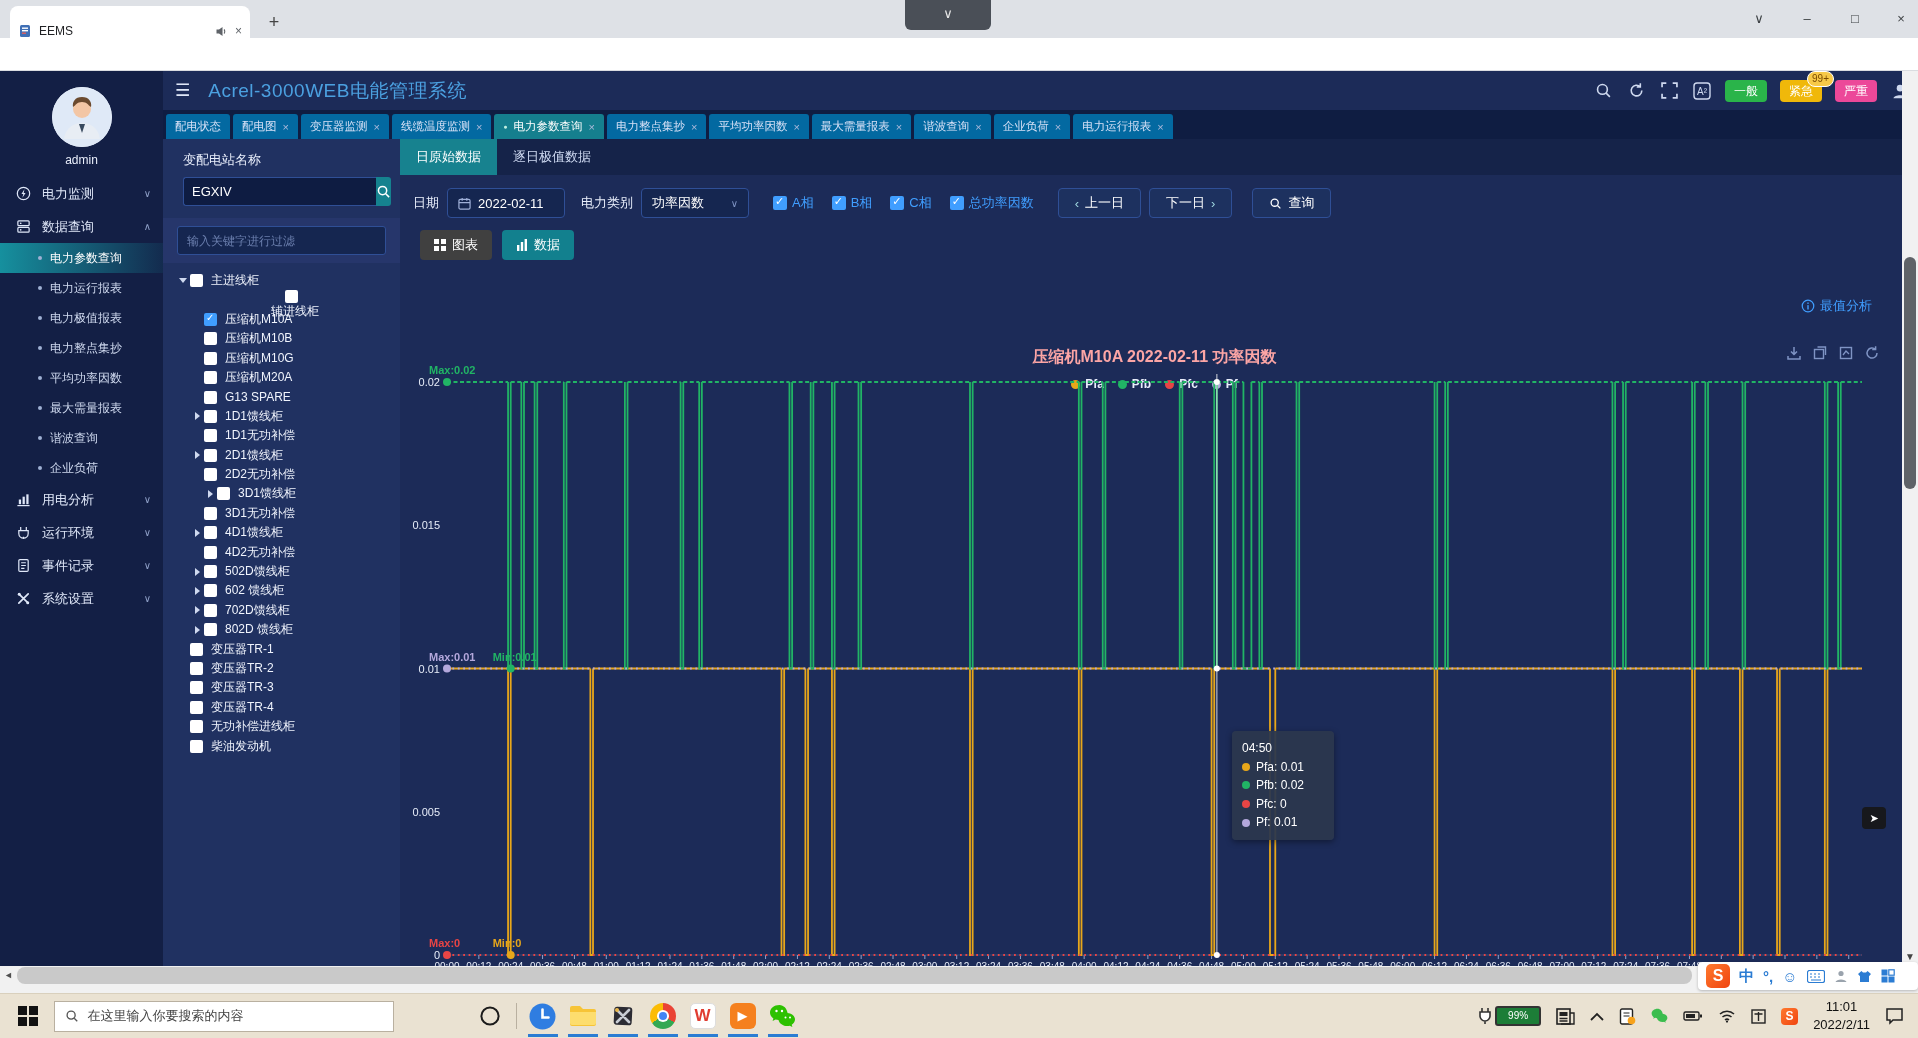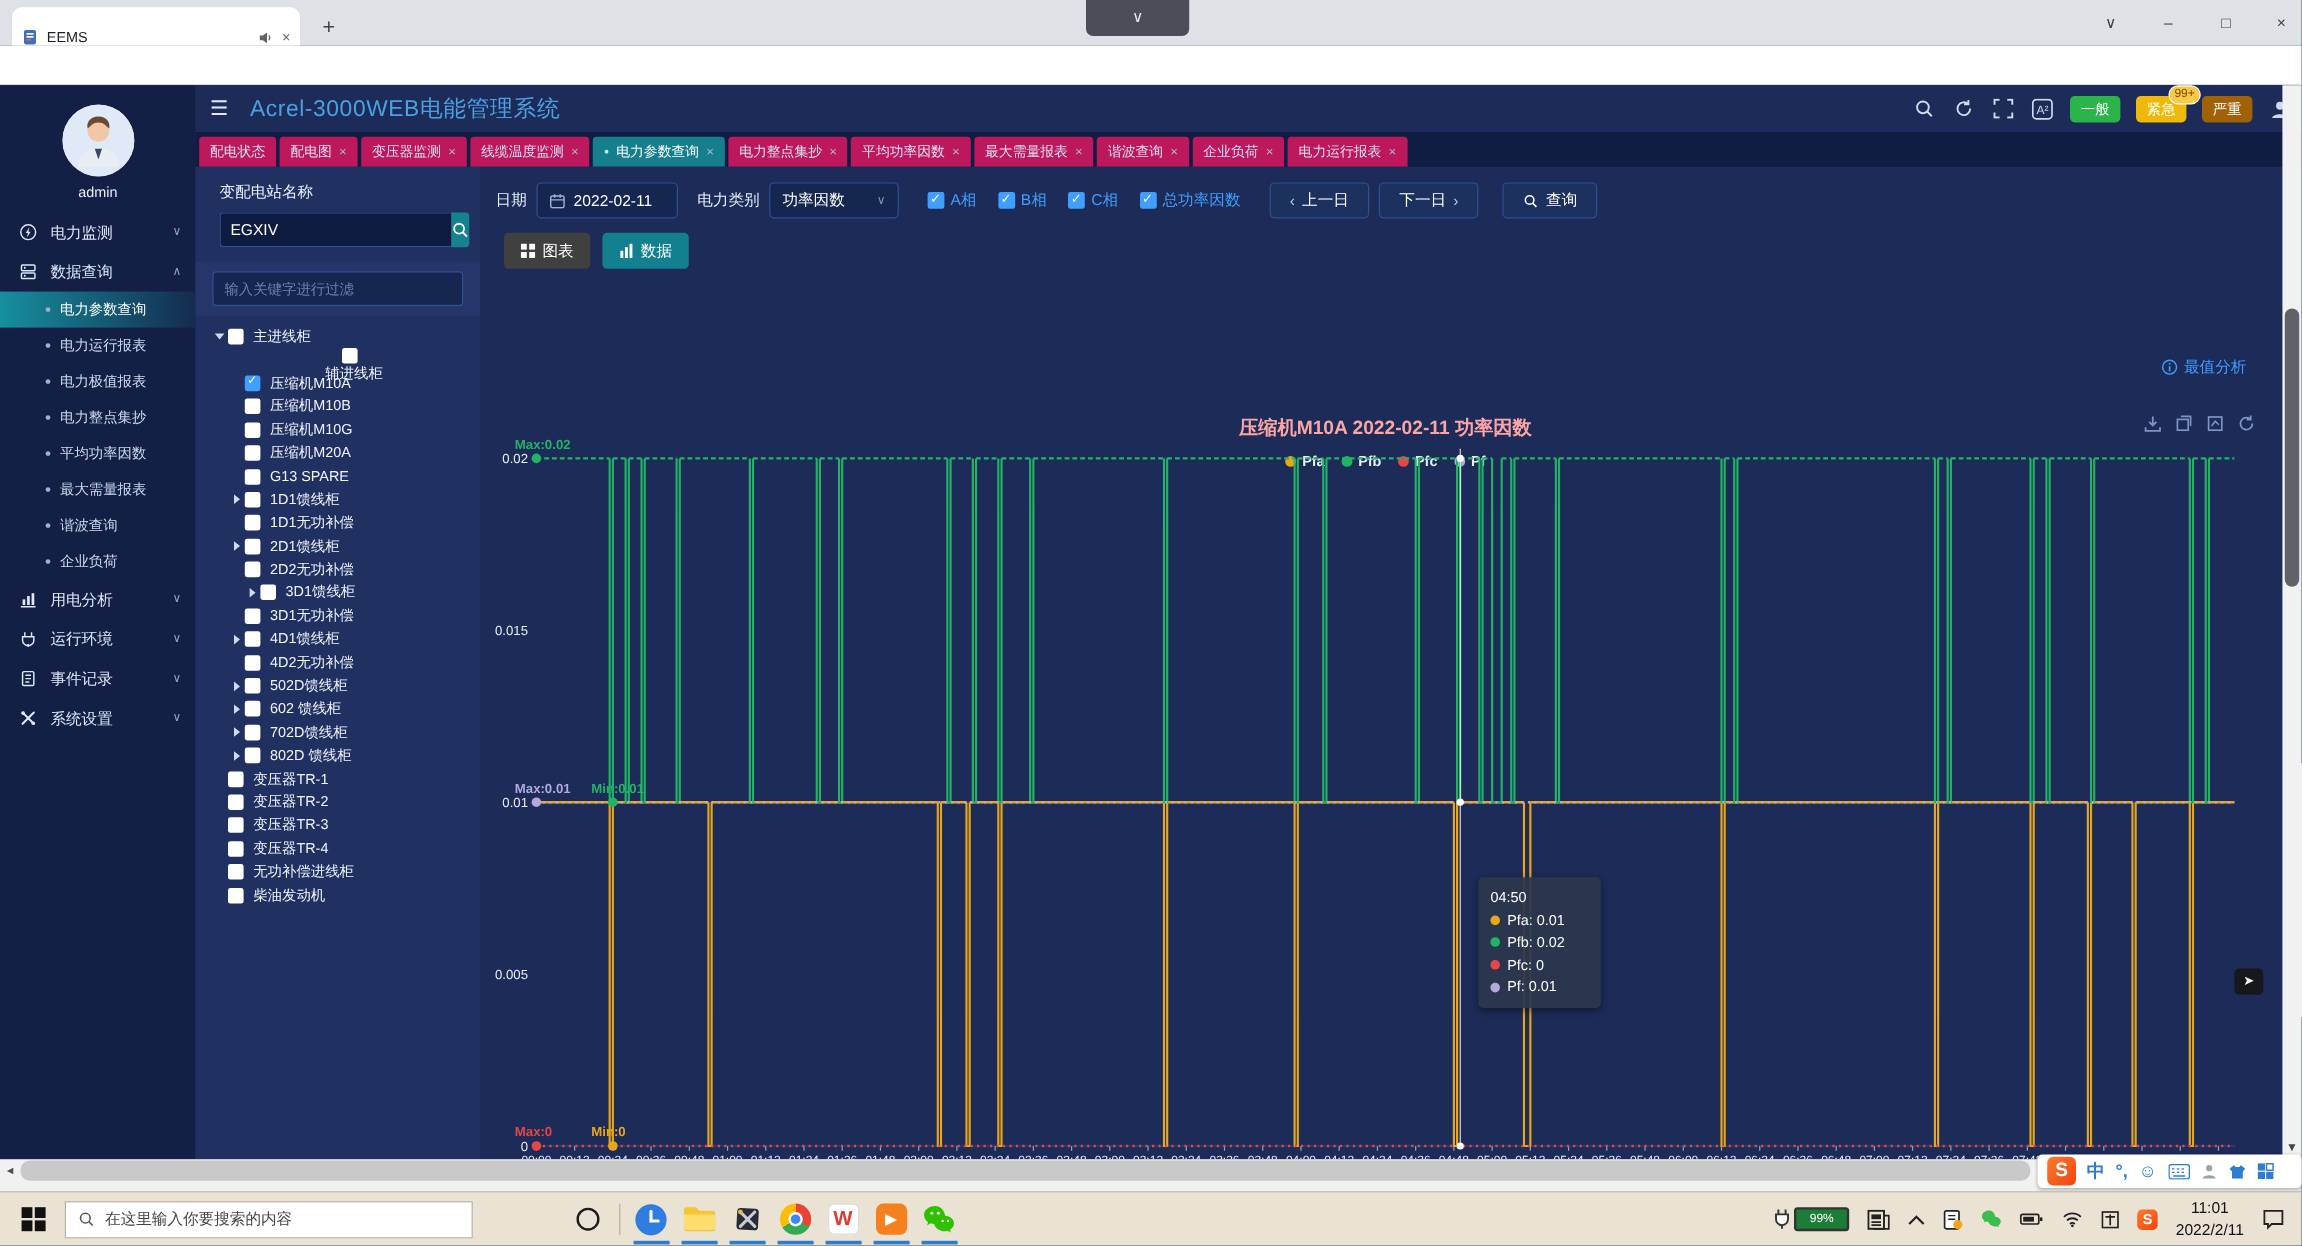--- a/index.html
+++ b/index.html
@@ -38,21 +38,21 @@
   #header { left:163px; top:0; width:1755px; height:39px; background:#1c2b58; display:flex; align-items:center; }
   #hamburger { color:#dfe7f8; font-size:17px; margin-left:12px; }
   #app-title { color:#4ba0e0; font-size:19px; margin-left:18px; letter-spacing:.5px; }
   #header-right { margin-left:auto; display:flex; align-items:center; gap:13px; padding-right:8px; }
   .hicon { color:#cfd9ef; width:20px; height:20px; display:flex; align-items:center; justify-content:center; }
   .alarm-btn { height:22px; border-radius:4px; color:#fff; font-size:12px; padding:0 9px; line-height:22px; position:relative; }
   .alarm-badge { position:absolute; top:-9px; right:-12px; background:#f7c948; color:#7a4b00; border-radius:8px;
                  font-size:10px; padding:0 4px; line-height:14px; border:1px solid #fff; }
   #navtabs { left:163px; top:39px; width:1755px; height:29px; background:#0f1d42; display:flex; align-items:flex-end;
              gap:3px; padding:0 0 0 3px; }
-  .ntab { height:25px; background:#be185d; border-radius:3px 3px 0 0; color:#d6e0f6; font-size:11.5px;
+  .ntab { height:25px; background:#0369a1; border-radius:3px 3px 0 0; color:#d6e0f6; font-size:11.5px;
           display:flex; align-items:center; gap:6px; padding:0 9px; white-space:nowrap; }
   .ntab.active { background:#157f8e; color:#fff; }
   .ntab .x { color:#aebadb; font-size:11px; }
   .ntab .adot { color:#bfefe0; font-size:7px; }
   
   #treepanel { left:163px; top:68px; width:237px; height:827px; background:#203161; color:#e8eefb; }
   #station-label { margin:12px 0 8px 20px; font-size:13px; }
   #station-row { display:flex; margin:0 18px 0 20px; }
   #station-input { flex:1; height:29px; background:#0e1c42; border:1px solid #2f4f96; border-right:none;
                    border-radius:3px 0 0 3px; color:#fff; font-size:13px; padding:0 8px; outline:none; }
@@ -335,21 +335,21 @@
         </span>
       <span class="hicon">
           <svg width="18" height="18" viewBox="0 0 18 18">
             <rect x="1" y="1" width="16" height="16" rx="3" fill="none" stroke="#cfd9ef" stroke-width="1.4"></rect>
             <text x="9" y="13" font-size="10" fill="#cfd9ef" text-anchor="middle">A²</text>
           </svg>
         </span>
       <span id="alarm-buttons-mount" style="display:flex; gap:13px;">
           <span class="alarm-btn" style="background: rgb(42, 180, 74);">一般</span>
           <span class="alarm-btn" style="background: rgb(240, 184, 10);">紧急<span class="alarm-badge">99+</span></span>
-          <span class="alarm-btn" style="background: #a16207;">严重</span>
+          <span class="alarm-btn" style="background: #ec4899;">严重</span>
         </span>
       <span class="hicon">
           <svg width="18" height="18" viewBox="0 0 22 22">
             <circle cx="11" cy="7.5" r="4" fill="#cfd9ef"></circle>
             <path d="M3 20c1-5 15-5 16 0z" fill="#cfd9ef"></path>
           </svg>
         </span>
     </div>
   </div>
 
@@ -555,20 +555,24 @@
         </div>
         <div class="trow" style="padding-left: 13px;">
           <span class="slot"></span>
           <span class="cb"></span>
           <span>柴油发动机</span>
         </div>
       </div>
   </div>
 
   <div id="main" class="abs">
+    <div id="viewtabs">
+        <div class="vtab active">日原始数据</div>
+        <div class="vtab">逐日极值数据</div>
+      </div>
 
     <div id="query-row">
       <span>日期</span>
       <div class="q-input" style="width:118px;">
         <svg width="13" height="13" viewBox="0 0 14 14">
             <rect x="1" y="2.5" width="12" height="10.5" rx="1.5" fill="none" stroke="#9fb0d8" stroke-width="1.3"></rect>
             <path d="M1 6h12M4.5 1v3M9.5 1v3" stroke="#9fb0d8" stroke-width="1.3"></path>
           </svg>
         <span>2022-02-11</span>
       </div>

